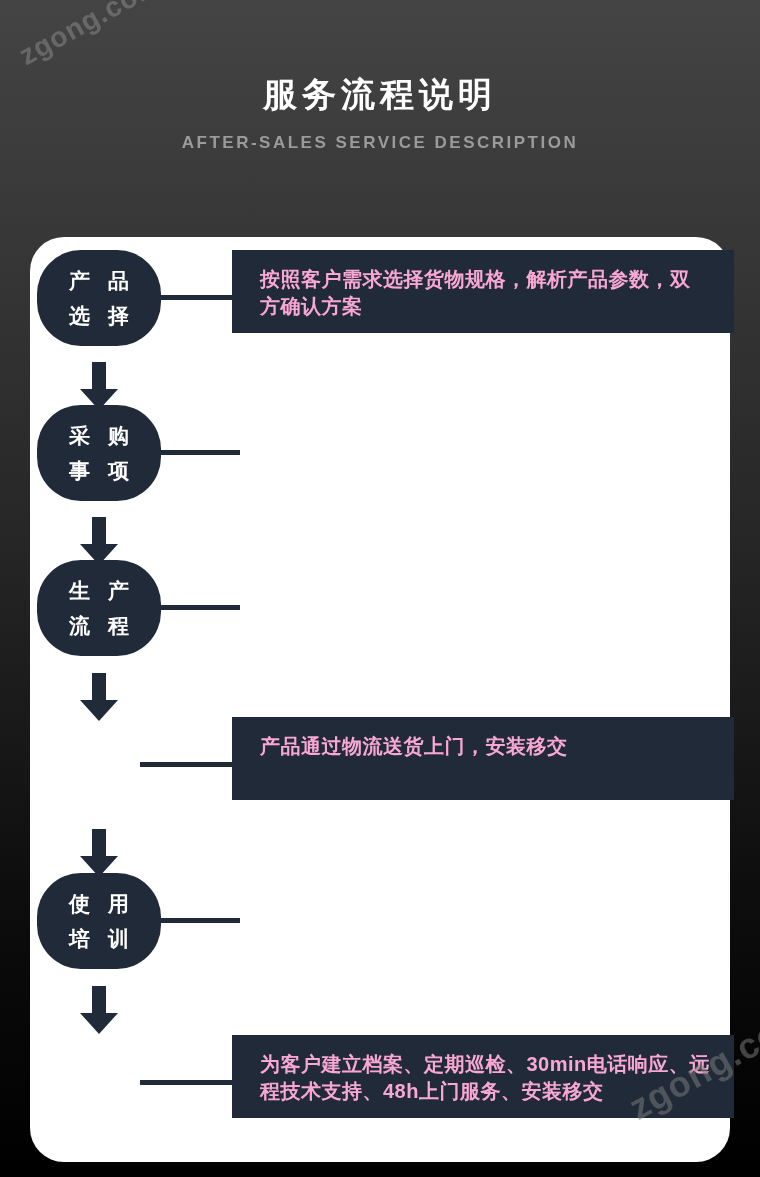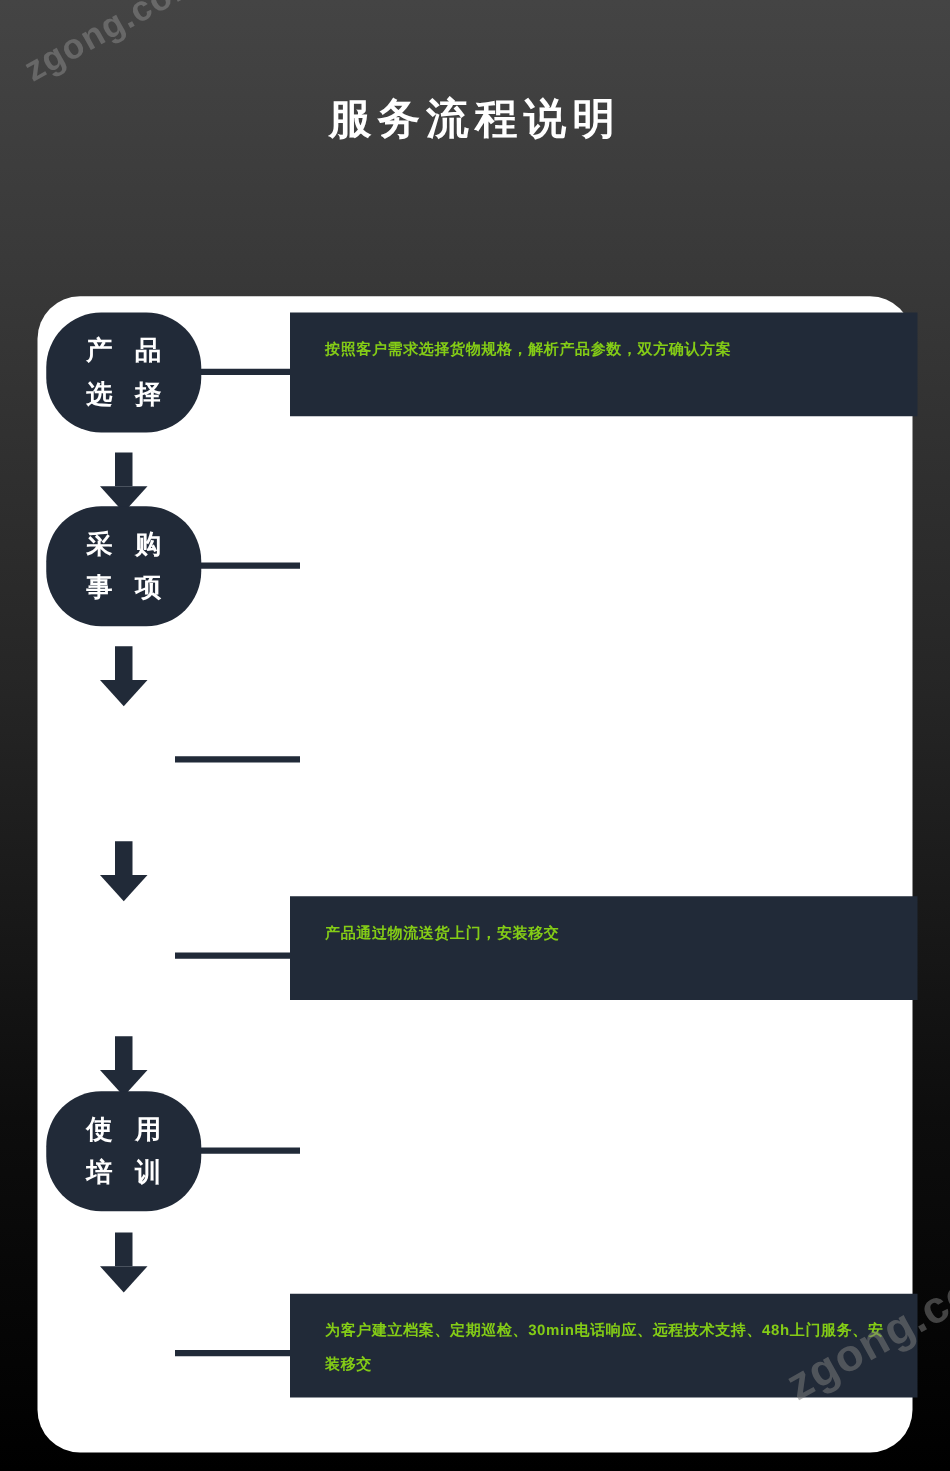--- a/index.html
+++ b/index.html
@@ -96,22 +96,22 @@
     width: 100px; height: 5px;
     background: #212a38;
     z-index: 1;
   }
 
   .desc-box {
     position: absolute;
     left: 202px; top: 0;
     width: 502px; height: 83px;
     background: #212a38;
-    color: #84cc16;
-    font-size: 12px;
+    color: #f9a8d4;
+    font-size: 20px;
     font-weight: bold;
     line-height: 27px;
     letter-spacing: 0.5px;
     padding: 16px 24px 0 28px;
     z-index: 2;
   }
 
   .down-arrow { position: absolute; left: 50px; width: 38px; height: 49px; }
   .down-arrow .stem {
     position: absolute;
@@ -129,20 +129,21 @@
   }
 </style>
 </head>
 <body>
 
 <div class="screen">
 
   <div class="watermark wm-top-left">zgong.com</div>
 
   <h1 class="page-title">服务流程说明</h1>
+  <div class="page-subtitle">AFTER-SALES SERVICE DESCRIPTION</div>
 
   <div class="card">
 
     <div class="step-row" style="top:13px">
       <div class="connector"></div>
       <div class="badge"><span>产 品
 选 择</span></div>
       <div class="desc-box"><span>按照客户需求选择货物规格，解析产品参数，双方确认方案</span></div>
     </div>
     <div class="down-arrow" style="top:125px">
@@ -155,20 +156,22 @@
       <div class="badge"><span>采 购
 事 项</span></div>
     </div>
     <div class="down-arrow" style="top:280px">
         <div class="stem"></div>
         <div class="head"></div>
       </div>
 
     <div class="step-row" style="top:323px">
       <div class="connector"></div>
+      <div class="badge"><span>生 产
+流 程</span></div>
     </div>
     <div class="down-arrow" style="top:436px">
         <div class="stem"></div>
         <div class="head"></div>
       </div>
 
     <div class="step-row" style="top:480px">
       <div class="connector"></div>
       <div class="desc-box"><span>产品通过物流送货上门，安装移交</span></div>
     </div>

